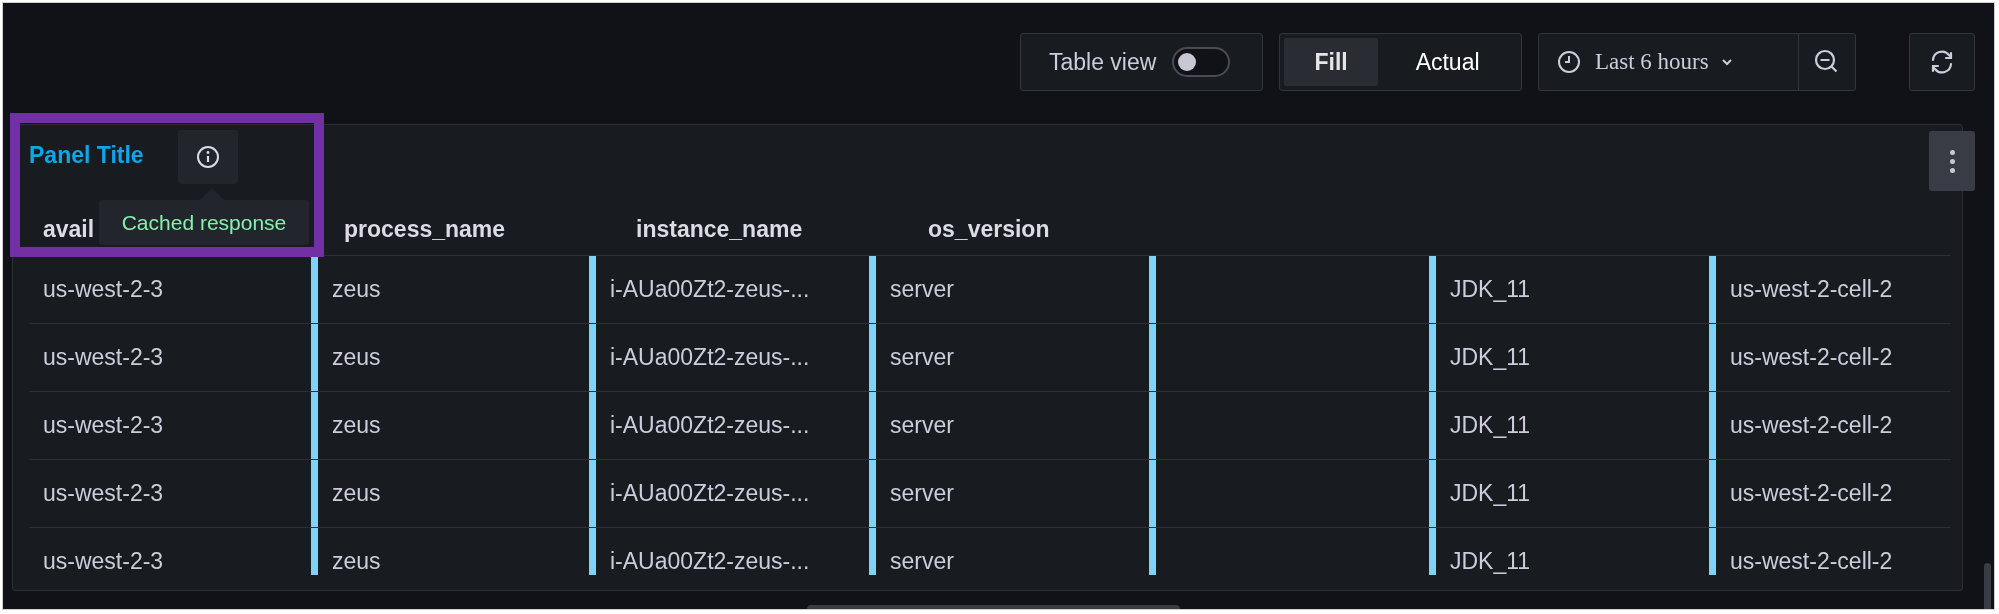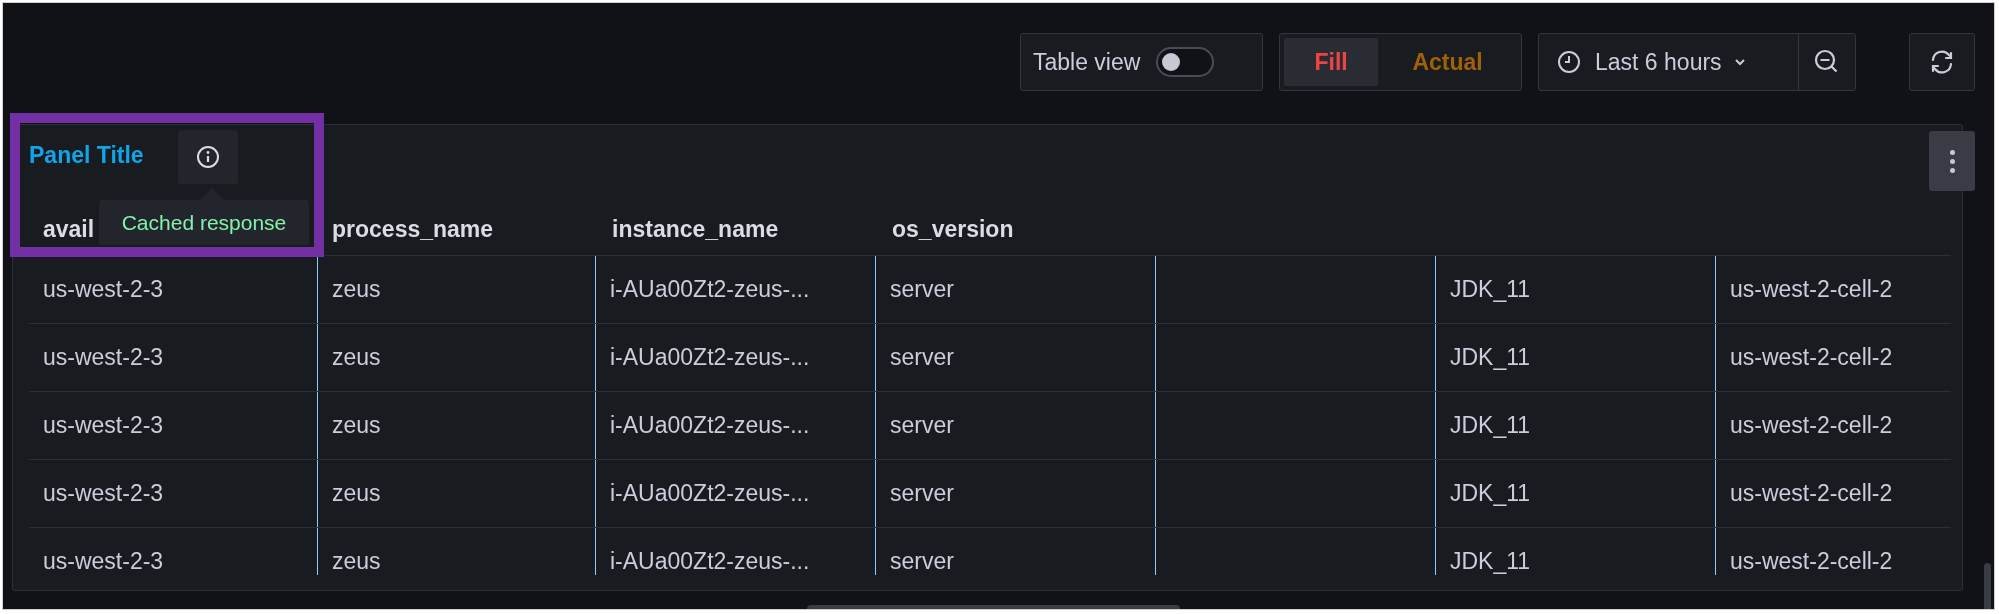--- a/index.html
+++ b/index.html
@@ -12,40 +12,40 @@
     position:absolute; left:2px; top:2px; width:1993px; height:608px;
     background:#111217; border:1px solid #d0d0d0; box-sizing:border-box;
     overflow:hidden;
   }
   
   .tb-group {
     position:absolute; top:30px; height:58px; box-sizing:border-box;
     border:1px solid #34363d; border-radius:3px; background:#181b1f;
     display:flex; align-items:center; color:#ccccdc; font-size:23px;
   }
-  .tableview { left:1017px; width:243px; padding-left:12px; }
+  .tableview { left:1017px; width:243px; padding-left:28px; }
   .tableview .lbl { margin-right:16px; }
   .toggle {
     width:58px; height:30px; border:2px solid #4a4c55; border-radius:16px;
     box-sizing:border-box; position:relative; background:#111217;
   }
   .toggle .knob {
     position:absolute; left:4px; top:4px; width:18px; height:18px;
     border-radius:50%; background:#c8c8d4;
   }
   .fillactual { left:1276px; width:243px; padding:4px; }
   .seg {
     height:48px; display:flex; align-items:center; justify-content:center;
     border-radius:2px; font-size:23px;
   }
-  .seg.fill { width:95px; background:#2a2c33; color:#ef4444; font-weight:bold; }
-  .seg.actual { width:140px; color:#a16207;font-weight:bold; }
+  .seg.fill { width:95px; background:#2a2c33; color:#e5e5e5; font-weight:bold; }
+  .seg.actual { width:140px; color:#ffffff; }
   .timepicker { left:1535px; width:318px; }
   .tp-main { display:flex; align-items:center; height:100%; padding-left:18px; width:284px; box-sizing:border-box; border-right:1px solid #34363d; }
-  .tp-main .lbl { margin-left:14px; margin-right:11px; }
+  .tp-main .lbl { margin-left:14px; margin-right:11px;font-family:Liberation Serif, serif; }
   .tp-zoom { width:62px; height:100%; display:flex; align-items:center; justify-content:center; }
   .timepicker { width:318px; }
   .refresh { left:1906px; width:66px; justify-content:center; }
   svg { display:block; }
 
   
   .panel {
     position:absolute; left:9px; top:121px; width:1951px; height:467px;
     background:#181b1f; border:1px solid #2d2f36; border-radius:3px; box-sizing:border-box;
   }
@@ -57,26 +57,26 @@
     background:#22252b; border-radius:3px; display:flex; align-items:center; justify-content:center;
   }
   .menu-btn {
     position:absolute; left:1916px; top:6px; width:46px; height:60px;
     background:#3a3c45; border-radius:3px; display:flex; flex-direction:column; align-items:center; justify-content:center; gap:4px;
   }
   .menu-btn .dot { width:5px; height:5px; border-radius:50%; background:#c8c8d4; }
 
   
   .table { position:absolute; left:16px; top:78px; width:1922px; }
-  .thead { display:flex; height:52px; align-items:center; border-bottom:1px solid #2d2f36; }
+  .thead { display:flex; height:52px; align-items:center; border-bottom:1px solid #2d2f36;gap:12px; }
   .th { font-size:23px; color:#dcdce6; font-weight:bold; padding-left:14px; box-sizing:border-box; }
   .tr { display:flex; height:67px; border-bottom:1px solid #2d2f36; }
   .td {
     font-size:23px; color:#ccccdc; padding-left:14px; box-sizing:border-box;
-    border-right:1px solid #7dd3fc; display:flex; align-items:center; white-space:nowrap; overflow:hidden;
+    border-right:7px solid #7dd3fc; display:flex; align-items:center; white-space:nowrap; overflow:hidden;
   }
   .c0{width:289px} .c1{width:278px} .c2{width:280px} .c3{width:280px}
   .c4{width:280px} .c5{width:280px} .c6{width:235px; border-right:none}
   .tbody { height:319px; overflow:hidden; }
 
   .hscroll {
     position:absolute; left:804px; top:602px; width:373px; height:8px;
     background:#3a3c45; border-radius:4px;
   }
   .vscroll {

